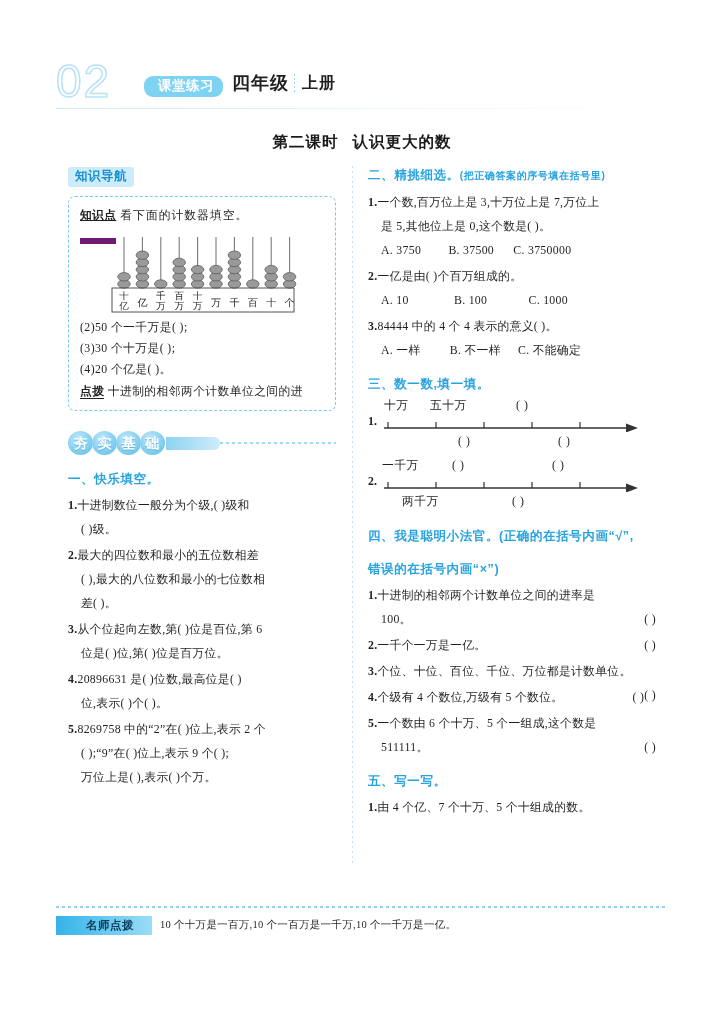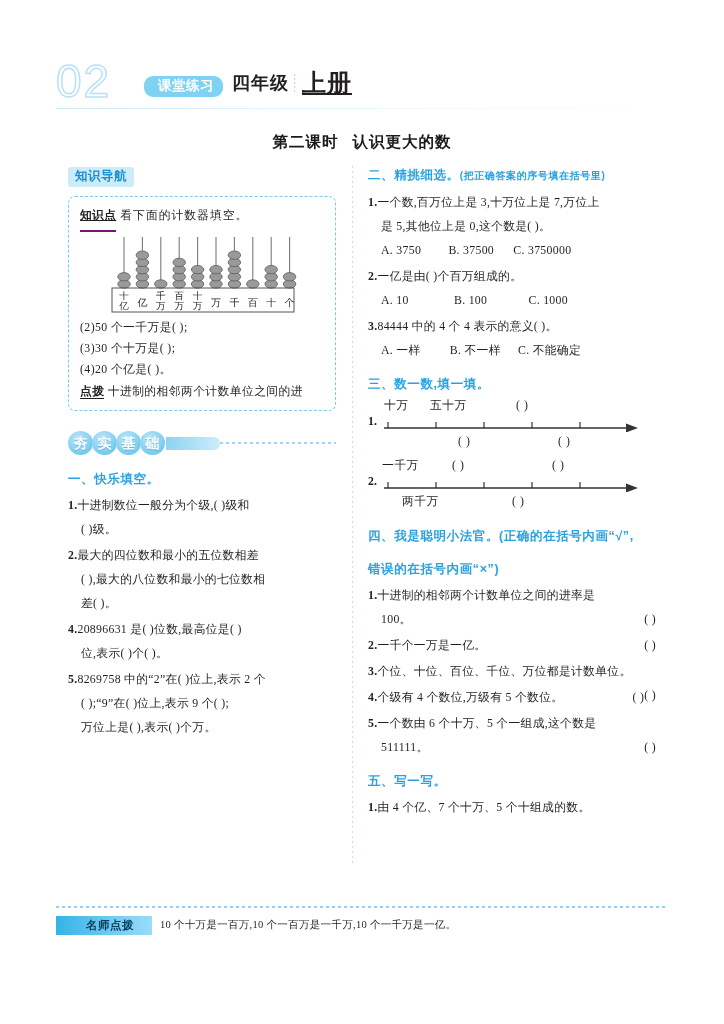--- a/index.html
+++ b/index.html
@@ -32,22 +32,22 @@
     font-size:13.5px;font-weight:bold;letter-spacing:.5px;
     line-height:16px;
   }
   .hdr-grade{
     position:absolute;left:176px;top:10px;
     font-size:18px;font-weight:bold;letter-spacing:1px;
     color:#231f20;line-height:22px;
   }
   .hdr-vol{
     position:absolute;left:246px;top:10px;
-    font-size:24px;font-weight:bold;letter-spacing:1px;
-    color:#231f20;line-height:22px;text-decoration:underline;
+    font-size:16px;font-weight:bold;letter-spacing:1px;
+    color:#231f20;line-height:22px;
   }
   .hdr-dot{position:absolute;left:238px;top:12px;width:1px;height:18px;
     background:repeating-linear-gradient(#9fd9f2 0 2px,transparent 2px 4px);}
   .hdr-rule{position:absolute;left:0;top:46px;width:612px;height:1px;
     background:linear-gradient(to right,#cfe9f7,#eef7fc 55%,#ffffff);}
 
   
   .main-title{
     position:absolute;left:0;top:132px;width:724px;text-align:center;
     font-size:15.5px;font-weight:bold;letter-spacing:1px;color:#1a1a1a;
@@ -68,21 +68,21 @@
     font-size:12.5px;font-weight:bold;letter-spacing:.5px;
     border-radius:3px;padding:2px 7px 3px;line-height:15px;
   }
 
   
   .kbox{
     margin-top:9px;border:1.6px dashed #7cc9ec;border-radius:7px;
     padding:9px 9px 8px 11px;position:relative;
   }
   .kp-line{font-size:11.8px;line-height:19px;letter-spacing:.3px;}
-  .kp-tag{font-weight:bold;border-bottom:2px solid #701a75;padding-bottom:8px;text-decoration:underline;}
+  .kp-tag{font-weight:bold;border-bottom:6px solid #701a75;padding-bottom:16px;text-decoration:underline;}
   .kp-txt{margin-left:4px;letter-spacing:1px;}
 
   
   .abacus{position:relative;height:84px;margin:6px 0 2px 0;}
   .abacus svg{position:absolute;left:50%;transform:translateX(-50%);top:0;}
 
   .qline{font-size:11.8px;line-height:21px;letter-spacing:.4px;}
   .tip{font-size:11.8px;line-height:21px;letter-spacing:.4px;margin-top:1px;}
   .tip b{border-bottom:1px solid #231f20;font-weight:bold;}
 
@@ -261,20 +261,24 @@
       <span class="n">1.</span><span>十进制数位一般分为个级,(                )级和</span><br>
       <span class="indent"></span><span>(                )级。</span>
     </div>
 
     <div class="q just">
       <span class="n">2.</span><span>最大的四位数和最小的五位数相差</span><br>
       <span class="indent"></span><span>(              ),最大的八位数和最小的七位数相</span><br>
       <span class="indent"></span><span>差(              )。</span>
     </div>
 
+    <div class="q">
+      <span class="n">3.</span><span>从个位起向左数,第(              )位是百位,第 6</span><br>
+      <span class="indent"></span><span>位是(            )位,第(              )位是百万位。</span>
+    </div>
 
     <div class="q">
       <span class="n">4.</span><span>20896631 是(          )位数,最高位是(            )</span><br>
       <span class="indent"></span><span>位,表示(          )个(            )。</span>
     </div>
 
     <div class="q">
       <span class="n">5.</span><span>8269758 中的“2”在(              )位上,表示 2 个</span><br>
       <span class="indent"></span><span>(            );“9”在(            )位上,表示 9 个(            );</span><br>
       <span class="indent"></span><span>万位上是(            ),表示(            )个万。</span>

